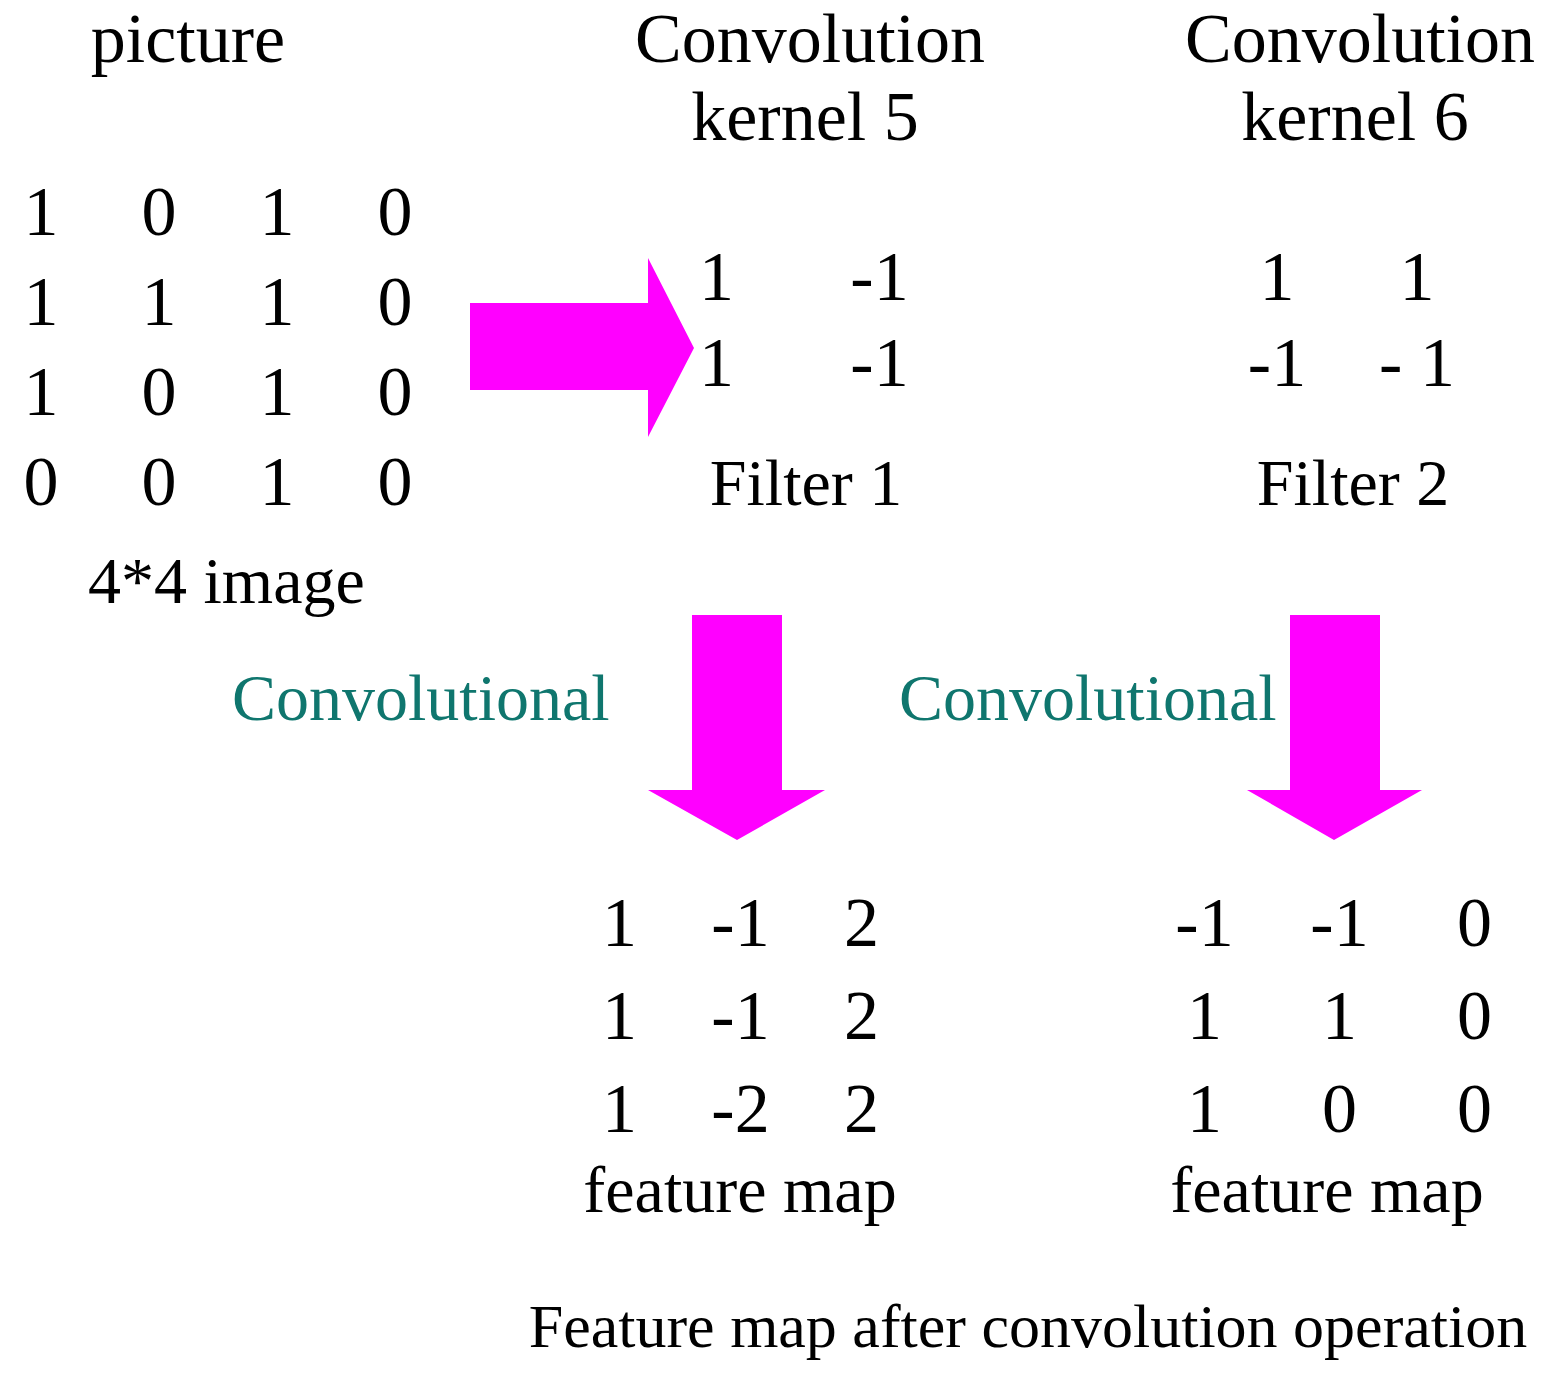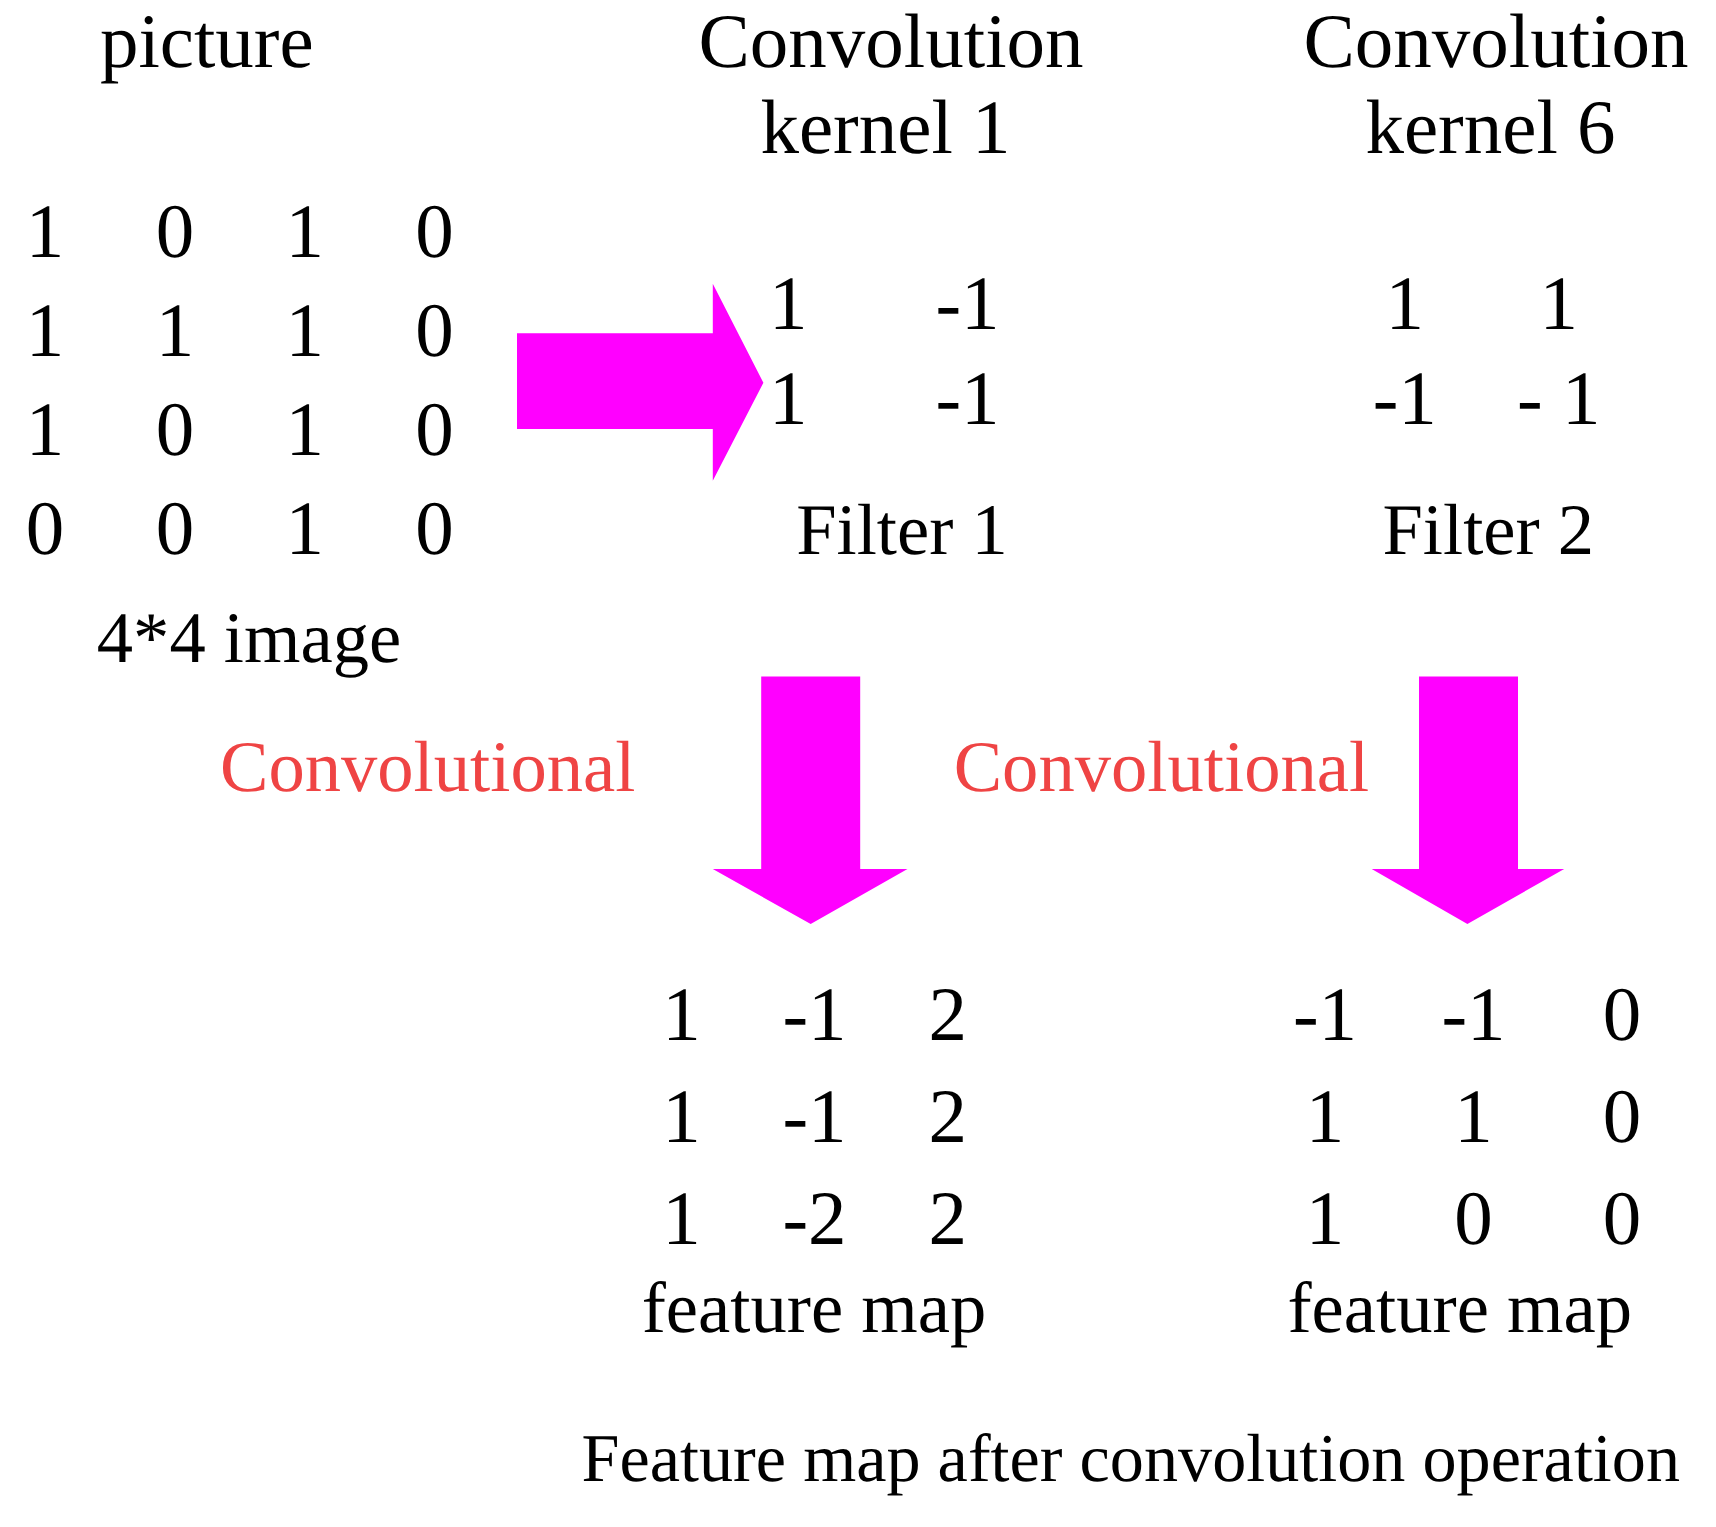--- a/index.html
+++ b/index.html
@@ -6,21 +6,21 @@
   html,body { background:#ffffff; }
   body {
     width:1560px; height:1388px; position:relative; overflow:hidden;
     font-family:"Liberation Serif","DejaVu Serif",serif; color:#000000;
   }
   .abs { position:absolute; }
   .center { text-align:center; }
   .title { font-size:70px; line-height:78px; }
   .label { font-size:66px; line-height:1.12; }
   .caption { font-size:62px; line-height:1.12; }
-  .magenta { color:#ef4444; }
+  .magenta { color:#0f766e;margin-left:32px; }
   .grid { display:grid; }
   .grid .cell {
     display:flex; align-items:center; justify-content:center;
     font-size:70px; line-height:1;
   }
   .m-original { left:-18px; top:167px; grid-template-columns:repeat(4,118px); grid-auto-rows:90px; }
   .m-kernel1  { left:635px; top:234px; grid-template-columns:repeat(2,163px); grid-auto-rows:86px; }
   .m-kernel2  { left:1207px; top:234px; grid-template-columns:repeat(2,140px); grid-auto-rows:86px; }
   .m-feat1    { left:559px; top:876px; grid-template-columns:repeat(3,121px); grid-auto-rows:93px; }
   .m-feat2    { left:1137px; top:876px; grid-template-columns:repeat(3,135px); grid-auto-rows:93px; }
@@ -34,21 +34,21 @@
   <polygon points="692,615 782,615 782,790 825,790 737,840 648,790 692,790" fill="#ff00ff"></polygon>
   <polygon points="1290,615 1380,615 1380,790 1422,790 1334,840 1247,790 1290,790" fill="#ff00ff"></polygon>
 </svg>
 
 <div class="abs title center" style="left:18px; top:0; width:340px;">
   <span style="display:block;text-align:center;">picture</span>
 </div>
 
 <div class="abs title center" style="left:635px; top:0; width:340px;">
   <span style="display:block;">Convolution</span>
-  <span style="display:block;">kernel 1</span>
+  <span style="display:block;">kernel 5</span>
 </div>
 
 <div class="abs title center" style="left:1185px; top:0; width:340px;">
   <span style="display:block;">Convolution</span>
   <span style="display:block;">kernel 6</span>
 </div>
 
 <div class="abs grid m-original">
   <span class="cell">1</span>
   <span class="cell">0</span>
@@ -75,21 +75,21 @@
   <span class="cell">-1</span>
 </div>
 
 <div class="abs grid m-kernel2">
   <span class="cell">1</span>
   <span class="cell">1</span>
   <span class="cell">-1</span>
   <span class="cell">- 1</span>
 </div>
 
-<div class="abs label center" style="left:650px; top:446px; width:340px;">Filter 1</div>
+<div class="abs label center" style="left:636px; top:446px; width:340px;">Filter 1</div>
 <div class="abs label center" style="left:1183px; top:446px; width:340px;">Filter 2</div>
 
 <div class="abs label" style="left:88px; top:544px;">4*4 image</div>
 
 <div class="abs label magenta" style="left:200px; top:661px;">Convolutional</div>
 <div class="abs label magenta" style="left:867px; top:661px;">Convolutional</div>
 
 <div class="abs grid m-feat1">
   <span class="cell">1</span>
   <span class="cell">-1</span>

